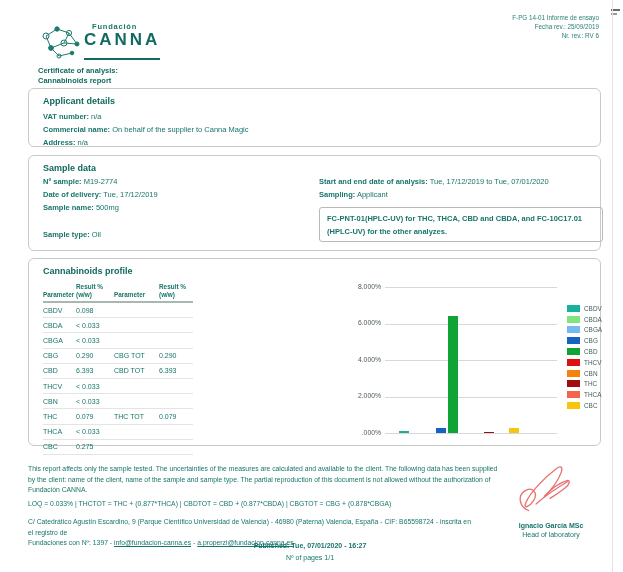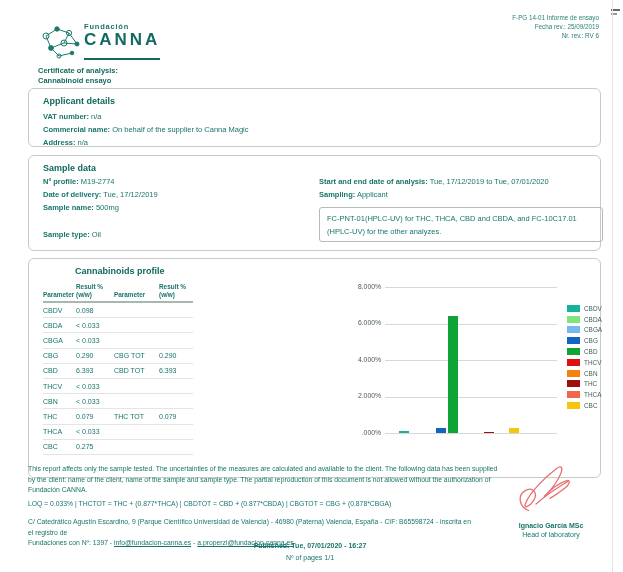--- a/index.html
+++ b/index.html
@@ -2,21 +2,21 @@
 <html><head>
 <meta charset="utf-8">
 <style>
   html,body{margin:0;padding:0;background:#fff;}
   .page{position:relative;width:623px;height:572px;background:#fff;overflow:hidden;
         font-family:"Liberation Sans",sans-serif;color:#17756a;}
   .abs{position:absolute;}
   
   .logo{display:flex;align-items:flex-start;}
   .logo-text{margin-left:2px;}
-  .logo-fundacion{font-size:7.5px;font-weight:bold;letter-spacing:0.8px;color:#17756a;}
+  .logo-fundacion{font-size:7.5px;font-weight:bold;letter-spacing:0.8px;margin-left:8px;color:#17756a;}
   .logo-canna{font-size:17px;font-weight:bold;letter-spacing:3px;color:#136a5f;
               border-bottom:2.5px solid #136a5f;padding-bottom:9px;line-height:18px;}
   .report-title{font-size:7.5px;font-weight:bold;line-height:9.5px;color:#136a5f;}
   .doc-meta{font-size:6.3px;line-height:9px;text-align:right;color:#2a8176;}
   
   .sec{position:absolute;left:28px;width:573px;border:1px solid #c9c9c9;border-radius:6px;background:#fff;box-sizing:border-box;}
   .sec-title{font-size:9px;font-weight:bold;color:#10695e;margin:7px 0 4px 14px;}
   .fline{font-size:7.5px;line-height:13px;margin-left:14px;white-space:nowrap;}
   .flabel{font-weight:bold;}
   .method-box{position:absolute;border:1px solid #b9b9b9;border-radius:3px;font-size:7.5px;
@@ -77,51 +77,51 @@
       </svg>
     </span>
     <span class="logo-text">
       <div class="logo-fundacion">Fundación</div>
       <div class="logo-canna">CANNA</div>
     </span>
   </div>
 
   <div class="abs report-title" style="left:38px;top:66px;">
     <div>Certificate of analysis:</div>
-    <div>Cannabinoid ensayo</div>
+    <div>Cannabinoids report</div>
   </div>
 
   <div class="sec" style="top:88px;height:59px;">
     <div class="sec-title">Applicant details</div>
     <div id="applicant-fields">
         <div class="fline"><span class="flabel">VAT number:</span><span> n/a</span></div>
         <div class="fline"><span class="flabel">Commercial name:</span><span> On behalf of the supplier to Canna Magic</span></div>
         <div class="fline"><span class="flabel">Address:</span><span> n/a</span></div>
       </div>
   </div>
 
   <div class="sec" style="top:155px;height:96px;">
     <div class="sec-title">Sample data</div>
     <div id="sample-left" class="abs" style="left:0;top:19px;">
-        <div class="fline"><span class="flabel">Nº profile:</span><span> M19-2774</span></div>
+        <div class="fline"><span class="flabel">Nº sample:</span><span> M19-2774</span></div>
         <div class="fline"><span class="flabel">Date of delivery:</span><span> Tue, 17/12/2019</span></div>
         <div class="fline"><span class="flabel">Sample name:</span><span> 500mg</span></div>
       </div>
     <div class="abs fline" style="left:0;top:72px;">
       <span class="flabel">Sample type:</span>
       <span>Oil</span>
     </div>
     <div id="sample-right" class="abs" style="left:276px;top:19px;">
         <div class="fline"><span class="flabel">Start and end date of analysis:</span><span> Tue, 17/12/2019 to Tue, 07/01/2020</span></div>
         <div class="fline"><span class="flabel">Sampling:</span><span> Applicant</span></div>
       </div>
-    <div class="method-box" style="left:290px;top:51px;width:284px;height:35px;">FC-PNT-01(HPLC-UV) for THC, THCA, CBD and CBDA, and FC-10C17.01 (HPLC-UV) for the other analyzes.</div>
-  </div>
-
-  <div class="sec" style="top:258px;height:220px;padding-left:32px;">
+    <div class="method-box" style="left:290px;top:51px;width:284px;height:35px;font-weight:bold;">FC-PNT-01(HPLC-UV) for THC, THCA, CBD and CBDA, and FC-10C17.01 (HPLC-UV) for the other analyzes.</div>
+  </div>
+
+  <div class="sec" style="top:258px;height:188px;">
     <div class="sec-title">Cannabinoids profile</div>
 
     <div class="ctable">
       <div class="thead">
         <div class="tc1">
             <div>Parameter</div>
           </div>
         <div class="tc2">
             <div>Result %</div>
             <div>(w/w)</div>

